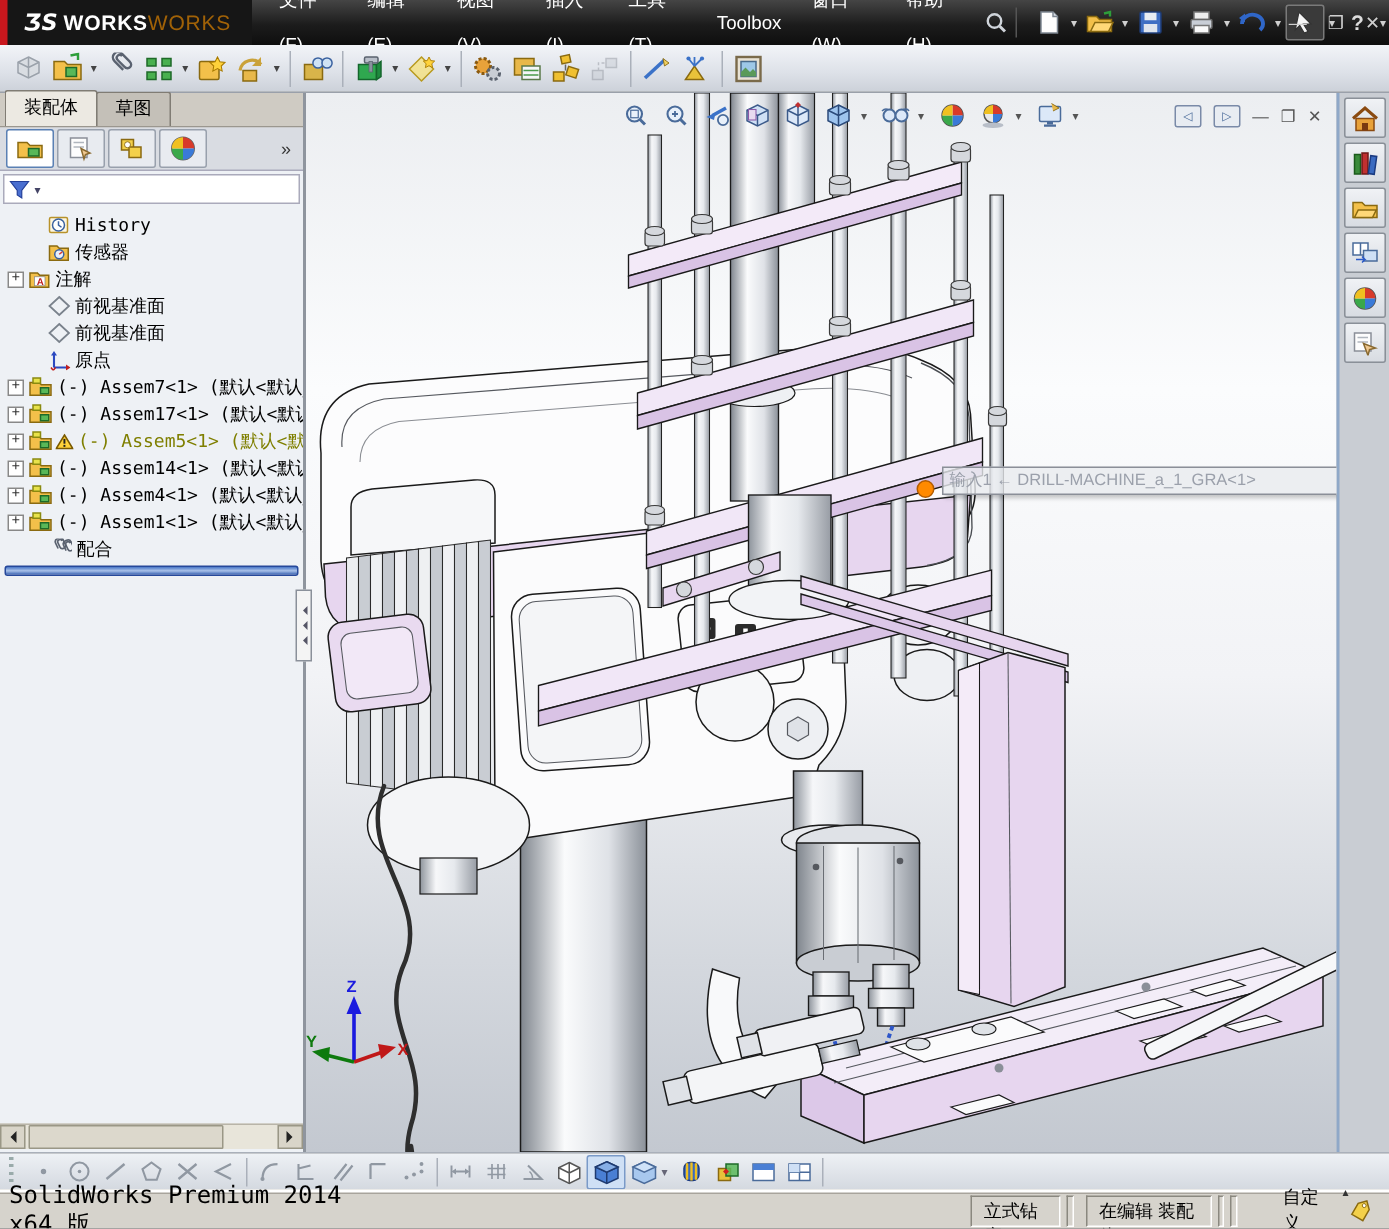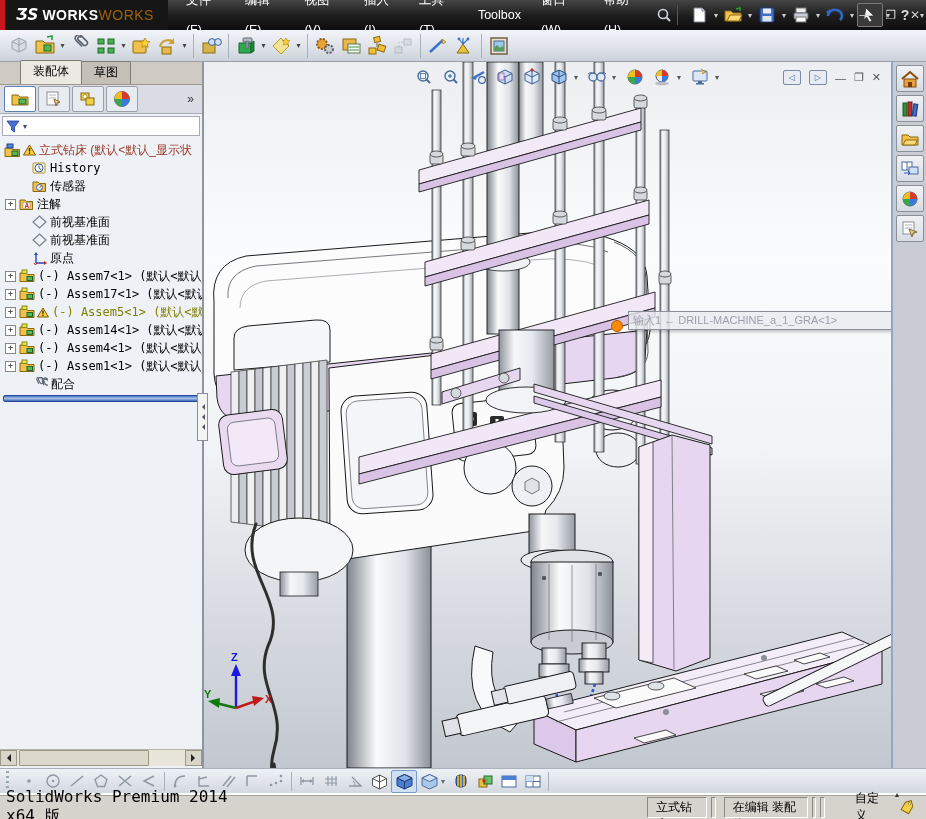--- a/index.html
+++ b/index.html
@@ -23,21 +23,21 @@
   .tb-sep{width:1px;height:20px;background:#555;margin:0 5px;}
   
   .toolbar{position:absolute;left:0;top:30px;width:926px;height:32px;background:linear-gradient(#f2f4f8,#dde1e8 60%,#ccd1d9);border-bottom:1px solid #9aa0aa;display:flex;align-items:center;padding-left:6px;box-sizing:border-box;}
   .tbtn{width:26px;height:26px;display:flex;align-items:center;justify-content:center;border-radius:2px;}
   .tcaret{width:9px;font-size:8px;color:#444;text-align:center;}
   .tdiv{width:1px;height:24px;background:#aab0ba;margin:0 4px;}
   
   .content{position:absolute;left:0;top:62px;width:926px;height:706px;}
   
   .leftpanel{position:absolute;left:0;top:0;width:204px;height:706px;background:#eef1f5;border-right:2px solid #8f959e;box-sizing:border-box;}
-  .ptabs{height:22px;background:#cfcbc3;display:flex;align-items:flex-end;padding-left:20px;border-bottom:1px solid #9b978f;font-family:Liberation Serif, serif;}
+  .ptabs{height:22px;background:#cfcbc3;display:flex;align-items:flex-end;padding-left:3px;border-bottom:1px solid #9b978f;font-family:Liberation Serif, serif;}
   .ptab{font-size:12px;padding:2px 12px 3px;border:1px solid #807c74;border-bottom:none;background:#c4c0b8;margin-right:-1px;border-radius:2px 2px 0 0;}
   .ptab.active{background:#ece9e2;position:relative;z-index:2;padding-bottom:4px;}
   .icontabs{height:28px;background:#d9dce2;display:flex;align-items:center;gap:2px;padding-left:4px;border-bottom:1px solid #aab;}
   .itab{width:30px;height:24px;display:flex;align-items:center;justify-content:center;border:1px solid #98a0ac;background:#e8ebf0;border-radius:2px;}
   .itab.active{background:#fff;border-color:#5a80b4;}
   .chev{margin-left:auto;margin-right:8px;font-size:12px;color:#333;}
   .filterrow{height:18px;background:#fff;border:1px solid #aab;margin:2px;display:flex;align-items:center;padding-left:3px;gap:3px;}
   .fcaret{font-size:8px;color:#446;}
   .tree{position:relative;font-size:12px;color:#000;padding-top:3px;}
   .trow{height:18px;display:flex;align-items:center;white-space:nowrap;overflow:hidden;}
@@ -337,37 +337,20 @@
       </div>
       <div class="filterrow">
         <svg width="14" height="13">
             <path d="M1 1 h12 l-4.5 6 v5 l-3 -2 v-3 z" fill="#4a6fd0" stroke="#24409a" stroke-width=".8"></path>
           </svg>
         <span class="fcaret">▾</span>
       </div>
 
       <div class="tree">
 
-        <div class="trow" style="padding-left:4px">
-          <span class="ticon">
-              <svg width="17" height="15">
-                <path d="M1 5 h6 l1.5 1.5 h7 v7 h-14.5z" fill="#f3c04a" stroke="#8a6a10"></path>
-                <rect x="8" y="8" width="6" height="4.5" fill="#58b858" stroke="#1e6a28"></rect>
-                <rect x="3" y="1" width="6" height="4" fill="#4a8ad8" stroke="#24408a"></rect>
-              </svg>
-            </span>
-          <span class="ticon" style="margin-left:2px">
-              <svg width="13" height="12">
-                <path d="M6.5 1 L12.5 11 H.5 Z" fill="#ffd23a" stroke="#7a5a00"></path>
-                <rect x="5.8" y="4" width="1.4" height="3.6" fill="#222"></rect>
-                <rect x="5.8" y="8.4" width="1.4" height="1.4" fill="#222"></rect>
-              </svg>
-            </span>
-          <span class="lbl warn-red">立式钻床  (默认&lt;默认_显示状</span>
-        </div>
 
         <div class="trow" style="padding-left:18px">
           <span class="noexp"></span>
           <span class="ticon">
               <svg width="15" height="14">
                 <rect x="1" y="2" width="12" height="10" rx="1" fill="#fdf6e0" stroke="#b8922a"></rect>
                 <circle cx="7" cy="7" r="4" fill="#fff" stroke="#3b62a0"></circle>
                 <path d="M7 4.5 v2.5 l2 1.5" fill="none" stroke="#3b62a0"></path>
               </svg>
             </span>

